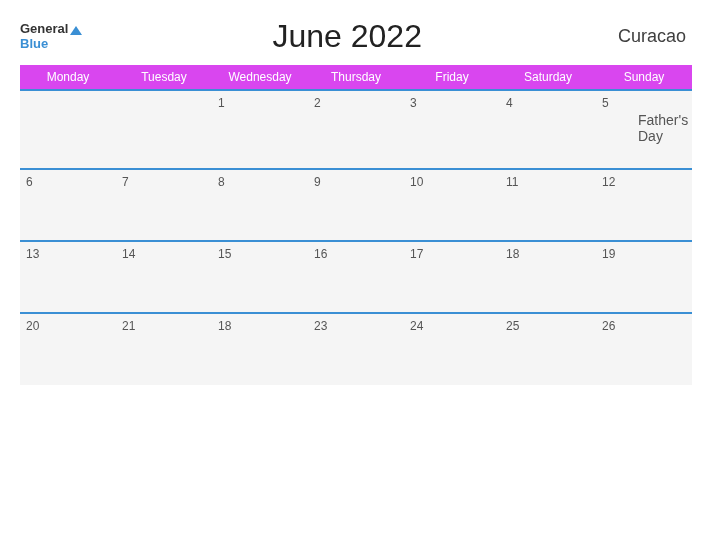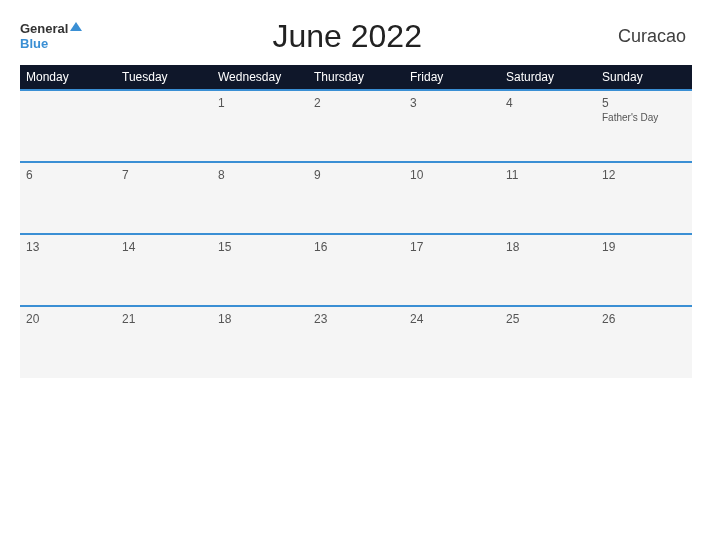--- a/index.html
+++ b/index.html
@@ -32,69 +32,70 @@
       width: 0;
       height: 0;
       border-left: 6px solid transparent;
       border-right: 6px solid transparent;
       border-bottom: 9px solid #3a8fd4;
       margin-left: 2px;
       vertical-align: middle;
     }
     .logo-line1 {
       display: flex;
-      align-items: flex-start;
+      align-items: flex-end;
     }
     .month-title {
       font-size: 32px;
       font-weight: normal;
       color: #222;
       text-align: center;
       flex: 1;
     }
     .region {
       font-size: 18px;
       color: #404040;
       text-align: center;
       min-width: 80px;
     }
     .calendar-table {
       width: 100%;
       border-collapse: collapse;
       table-layout: fixed;
     }
     .calendar-table thead tr th {
-      background: #0f172a;
+      background: #d946ef;
       color: #fff;
       font-size: 12px;
       font-weight: normal;
       padding: 5px 6px;
-      text-align: left;
+      text-align: center;
       border: none;
     }
     .calendar-table tbody tr {
       border-top: 2px solid #3a8fd4;
     }
     .calendar-table tbody tr td {
       background: #f5f5f5;
       vertical-align: top;
       padding: 5px 6px 24px 6px;
       font-size: 12px;
       color: #444;
       border: none;
       height: 72px;
     }
     .day-number {
       font-size: 12px;
       color: #555;
     }
     .day-event {
-      font-size: 10px;
+      font-size: 14px;
       color: #555;
       margin-top: 2px;
+      margin-left: 36px;
     }
   </style>
 </head>
 <body>
 
 <div class="calendar-wrapper">
   <div class="header">
     <div class="logo">
       <div class="logo-line1">
         <span style="font-size:13px;font-weight:bold;color:#333;">General</span>

